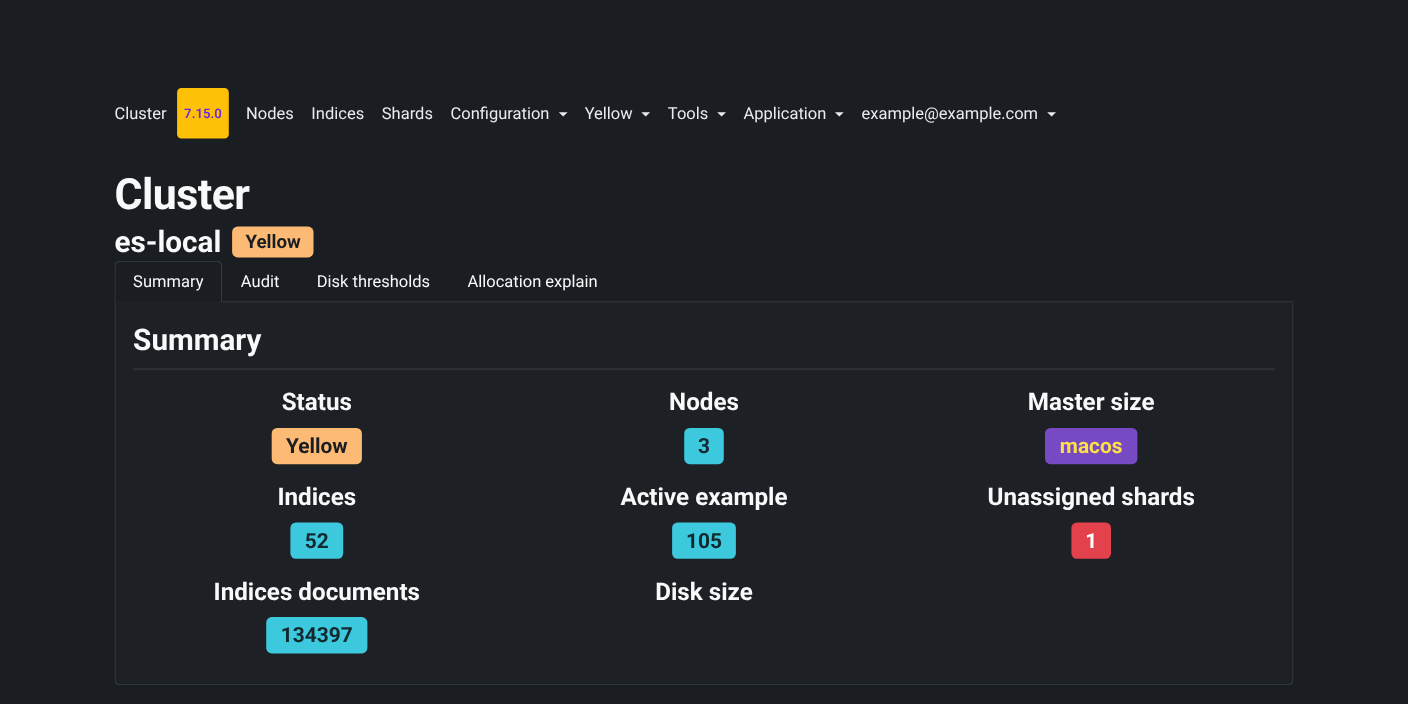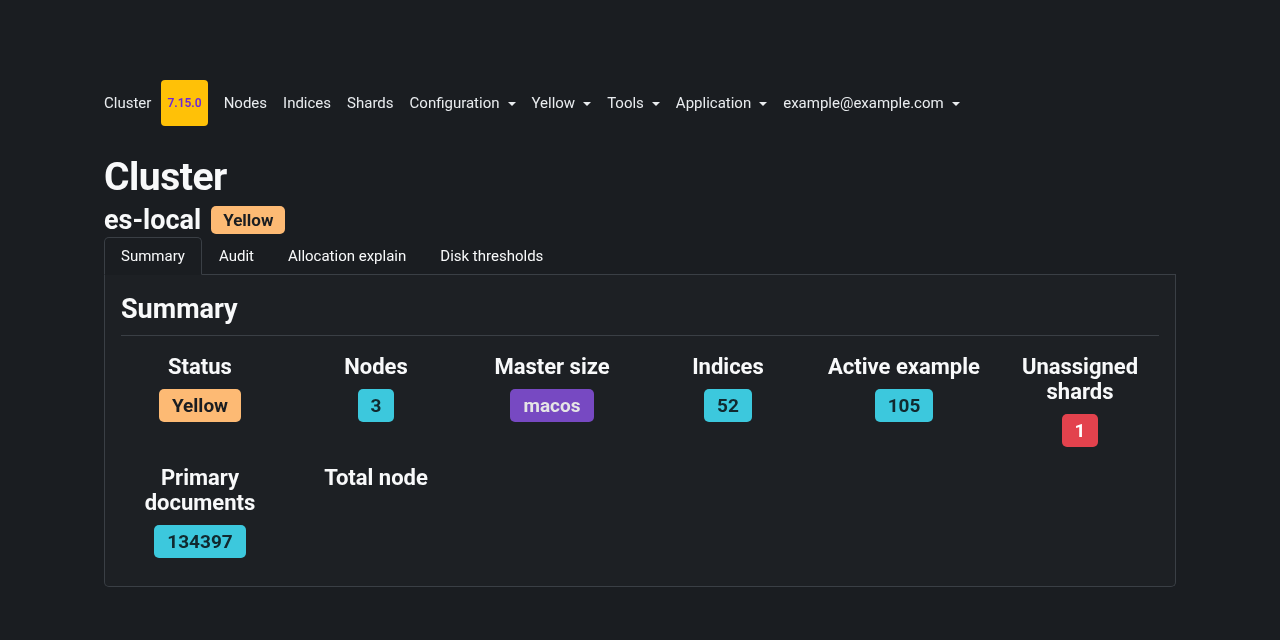--- a/index.html
+++ b/index.html
@@ -65,21 +65,21 @@
   .badge {
     display: inline-block;
     font-size: 17px;
     font-weight: 700;
     padding: 4px 12px;
     border-radius: 5px;
   }
   .badge-yellow { background: #fdba74; color: #1a1d21; text-align: center; }
   .badge-info { background: #3cc8dd; color: #11292f; }
   .badge-danger { background: #e3424d; color: #fff; }
-  .badge-purple { background: #7749c2; color: #e5e5e5; }
+  .badge-purple { background: #7749c2; color: #fde047; }
 
   .tabs {
     display: flex;
     border-bottom: 1px solid #3a3f45;
     margin-bottom: 0;
   }
   .tab {
     padding: 9px 16px;
     font-size: 15px;
     color: #f8f9fa;
@@ -107,21 +107,21 @@
   }
   .panel h2 {
     font-size: 27px;
     font-weight: 700;
     padding-bottom: 10px;
     border-bottom: 1px solid #3a3f45;
     margin-bottom: 18px;
   }
   .stats-grid {
     display: grid;
-    grid-template-columns: repeat(6, 1fr);
+    grid-template-columns: repeat(3, 1fr);
     row-gap: 22px;
     column-gap: 16px;
     text-align: center;
     gap: 18px;
   }
   .stat-title {
     font-size: 22px;
     font-weight: 700;
     margin-bottom: 10px;
   }
@@ -177,22 +177,22 @@
   <h1 class="page-title">Cluster</h1>
 
   <div class="cluster-row">
     <span class="cluster-name">es-local</span>
     <span class="badge badge-yellow">Yellow</span>
   </div>
 
   <div class="tabs">
     <div class="tab active">Summary</div>
     <div class="tab">Audit</div>
+    <div class="tab">Disk thresholds</div>
     <div class="tab">Allocation explain</div>
-    <div class="tab">Disk thresholds</div>
   </div>
 
   <div class="panel">
     <h2>Summary</h2>
 
     <div class="stats-grid">
 
       <div>
         <div class="stat-title">Status</div>
         <div class="stat-badge-wrap">
@@ -229,26 +229,26 @@
       </div>
 
       <div>
         <div class="stat-title">Unassigned shards</div>
         <div class="stat-badge-wrap">
           <span class="stat-badge badge-danger"><span class="underlined">1</span></span>
         </div>
       </div>
 
       <div>
-        <div class="stat-title">Primary documents</div>
+        <div class="stat-title">Indices documents</div>
         <div class="stat-badge-wrap">
           <span class="stat-badge badge-info">134397</span>
         </div>
       </div>
 
       <div>
-        <div class="stat-title">Total node</div>
+        <div class="stat-title">Disk size</div>
       </div>
 
     </div>
   </div>
 
 </div>
 
 </body></html>

